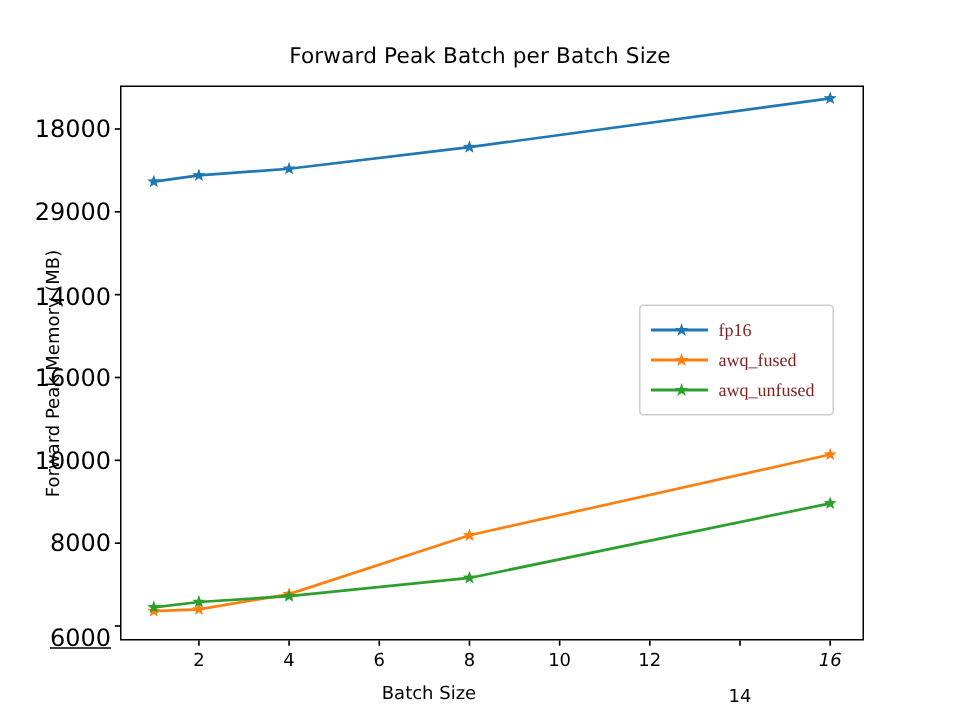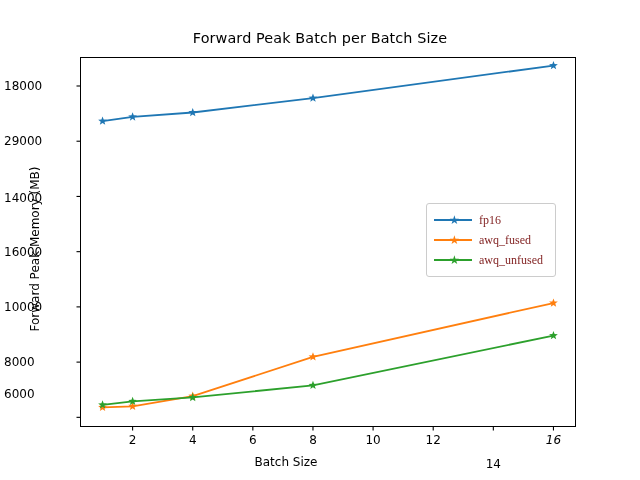--- a/index.html
+++ b/index.html
@@ -45,21 +45,22 @@
     left: 80px;
     top: 57px;
     width: 496px;
     height: 370px;
     overflow: visible;
   }
   .ytick-label {
     position: absolute;
     right: 0;
     width: 70px;
-    font-size: 12px;
+    text-align: right;
+    font-size: 16px;
     color: #000000;
     transform: translateY(-50%);
   }
   #ytick-wrap {
     position: absolute;
     left: 0;
     top: 0;
     width: 74px;
     height: 480px;
   }
@@ -149,21 +150,21 @@
 </head>
 <body>
 
 <div id="figure">
 
   <div id="chart-title">Forward Peak Batch per Batch Size</div>
 
   <div id="ylabel">Forward Peak Memory (MB)</div>
 
   <div id="ytick-wrap">
-      <div class="ytick-label" style="top: 394px;">6000</div>
+      <div class="ytick-label" style="top: 425px; text-decoration: underline;">6000</div>
       <div class="ytick-label" style="top: 362.112px;">8000</div>
       <div class="ytick-label" style="top: 306.888px;">10000</div>
       <div class="ytick-label" style="top: 251.664px;">16000</div>
       <div class="ytick-label" style="top: 198px;">14000</div>
       <div class="ytick-label" style="top: 141.216px;">29000</div>
       <div class="ytick-label" style="top: 85.9925px;">18000</div>
     </div>
 
   <div id="plot-frame"></div>
 

